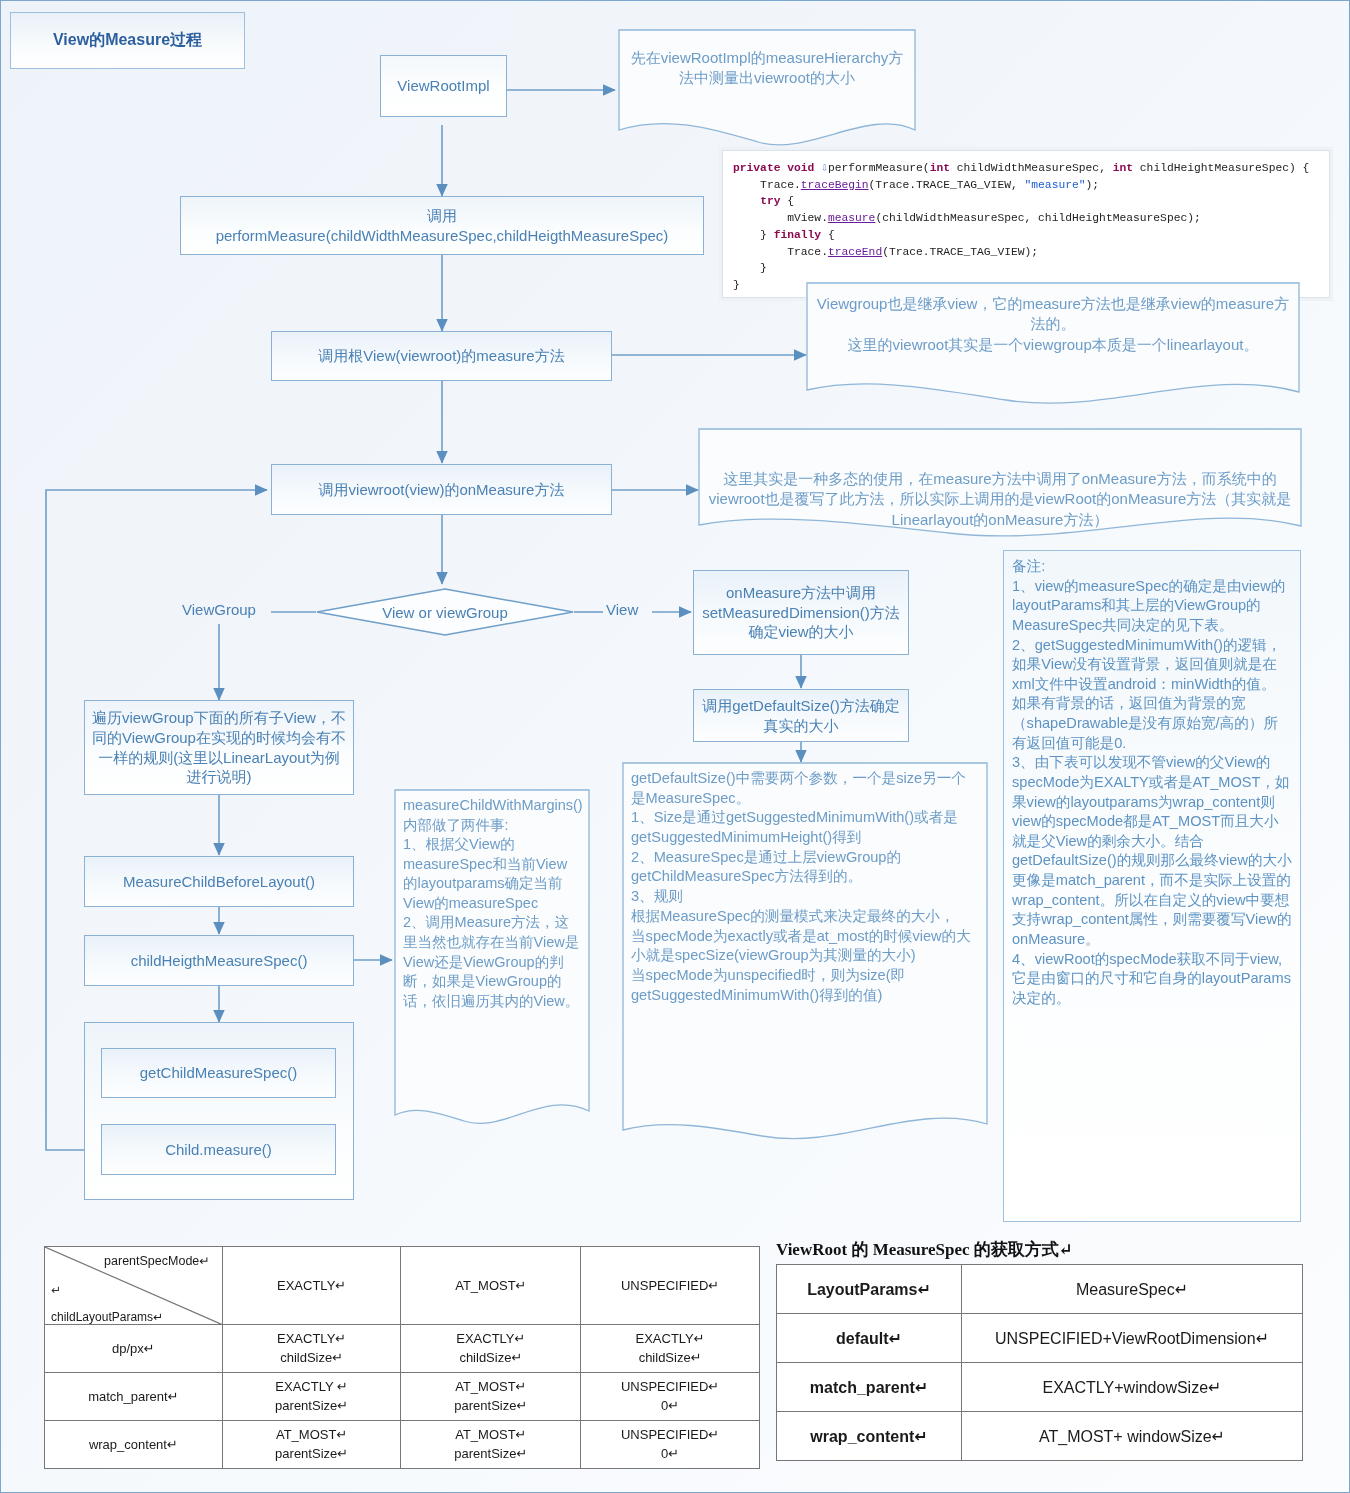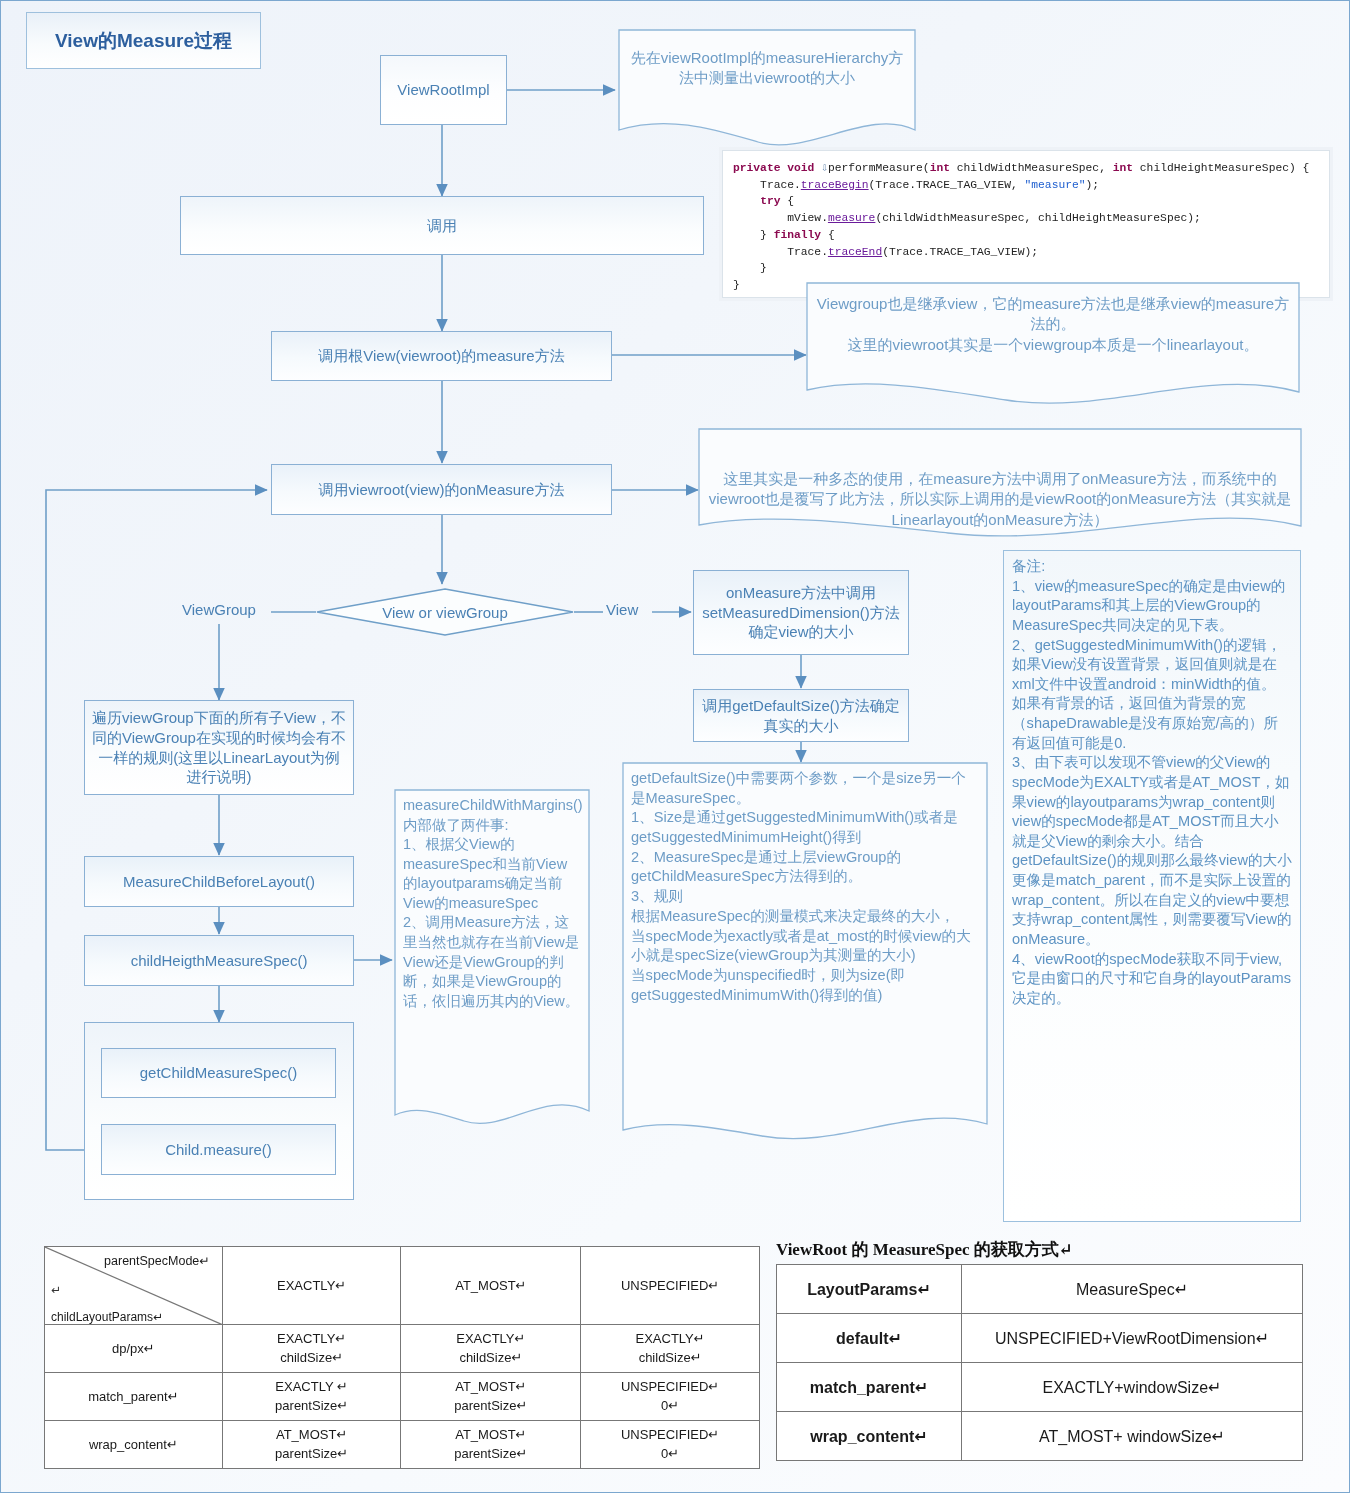--- a/index.html
+++ b/index.html
@@ -34,24 +34,23 @@
   }
   .box.shade {
     background:linear-gradient(180deg,#e9f1f9 0%, #f6fafd 55%, #fdfeff 100%);
   }
 
   
   #titlebox {
     left:10px; top:12px; width:235px; height:57px;
     border:1px solid #9ec0dd;
     background:linear-gradient(180deg,#e9f0f8 0%,#f8fbfd 55%,#ffffff 100%);
-    color:#2d5f9e; font-weight:bold; font-size:19px;
+    color:#2d5f9e; font-weight:bold; font-size:16px;
     display:flex; align-items:center; justify-content:center;
     position:absolute;
-    margin-left:16px;
   }
 
   
   .callout {
     position:absolute;
     color:#6d9cc6;
     font-size:15px; line-height:1.35;
     text-align:center;
     padding:7px 10px 22px 10px;
   }
@@ -201,26 +200,27 @@
     <path d="M100,1150 L46,1150 L46,490 L267,490" marker-end="url(#ah)"></path>
 
     <line x1="801" y1="655" x2="801" y2="688" marker-end="url(#ah)"></line>
 
     <line x1="801" y1="742" x2="801" y2="762" marker-end="url(#ah)"></line>
   </g>
 </svg>
 
 <div id="titlebox">View的Measure过程</div>
 
-<div class="box" style="left:380px; top:55px; width:127px; height:70px;">
+<div class="box" style="left:380px; top:55px; width:127px; height:62px;">
   <span>ViewRootImpl</span>
 </div>
 
 <div class="box plain" style="left:180px; top:196px; width:524px; height:59px; flex-direction:column;">
   <span>调用</span>
+  <span>performMeasure(childWidthMeasureSpec,childHeigthMeasureSpec)</span>
 </div>
 
 <div class="box shade" style="left:271px; top:331px; width:341px; height:50px;">
   <span>调用根View(viewroot)的measure方法</span>
 </div>
 
 <div class="box shade" style="left:271px; top:464px; width:341px; height:51px;">
   <span>调用viewroot(view)的onMeasure方法</span>
 </div>
 

